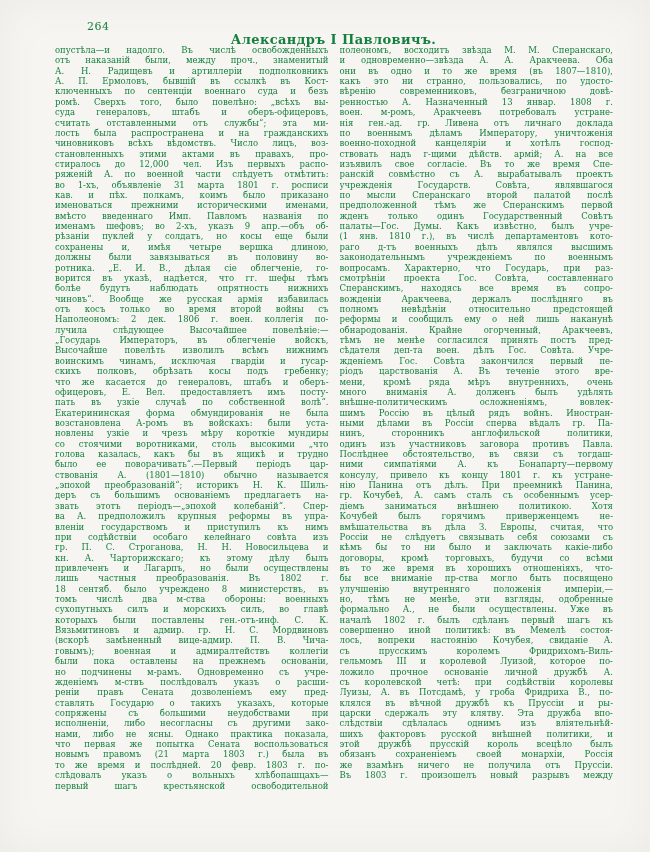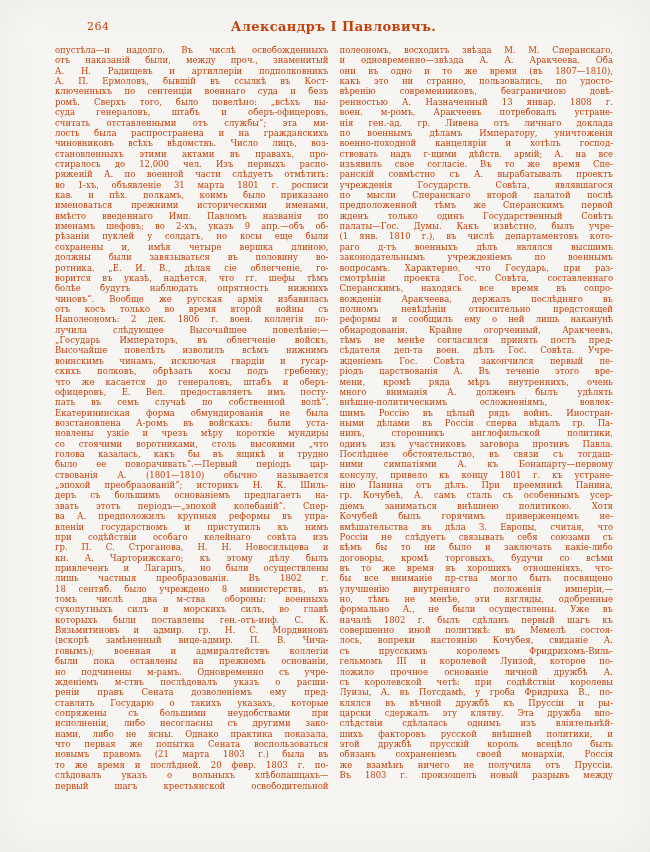--- a/index.html
+++ b/index.html
@@ -8,21 +8,21 @@
     background: #e8e7e3;
   }
   .page {
     position: relative;
     width: 650px;
     height: 852px;
     margin: 0 auto;
     background: #f6f5f1;
     box-shadow: inset 0 0 40px rgba(120,115,100,0.08);
     font-family: "DejaVu Serif", "Liberation Serif", serif;
-    color: #c2410c;
+    color: #15803d;
     overflow: hidden;
   }
   .page-header {
     position: absolute;
     top: 19px;
     left: 55px;
     right: 38px;
     height: 16px;
   }
   .page-num {
@@ -31,20 +31,21 @@
     top: 1px;
     font-size: 11px;
     letter-spacing: 0.5px;
   }
   .page-title {
     width: 100%;
     text-align: center;
     font-weight: bold;
     font-size: 13px;
     letter-spacing: 0.4px;
+    margin-top: 13px;
   }
   .columns {
     position: absolute;
     top: 45px;
     left: 55px;
     right: 37px;
     display: flex;
     gap: 11px;
   }
   .column {
@@ -99,21 +100,21 @@
         <div class="line">чиновъ“. Вообще же русская армія избавилась</div>
         <div class="line">отъ косъ только во время второй войны съ</div>
         <div class="line">Наполеономъ: 2 дек. 1806 г. воен. коллегія по-</div>
         <div class="line">лучила слѣдующее Высочайшее повелѣніе:—</div>
         <div class="line">„Государь Императоръ, въ облегченіе войскъ,</div>
         <div class="line">Высочайше повелѣть изволилъ всѣмъ нижнимъ</div>
         <div class="line">воинскимъ чинамъ, исключая гвардіи и гусар-</div>
         <div class="line">скихъ полковъ, обрѣзать косы подъ гребенку;</div>
         <div class="line">что же касается до генераловъ, штабъ и оберъ-</div>
         <div class="line">офицеровъ, Е. Вел. предоставляетъ имъ посту-</div>
-        <div class="line">пать въ семъ случаѣ по собственной волѣ“.</div>
+        <div class="line">пать въ узкіе случаѣ по собственной волѣ“.</div>
         <div class="line">Екатерининская форма обмундированія не была</div>
         <div class="line">возстановлена А-ромъ въ войскахъ: были уста-</div>
         <div class="line">новлены узкіе и чрезъ мѣру короткіе мундиры</div>
         <div class="line">со стоячими воротниками, столь высокими „что</div>
         <div class="line">голова казалась, какъ бы въ ящикѣ и трудно</div>
         <div class="line">было ее поворачивать“.—Первый періодъ цар-</div>
         <div class="line">ствованія А. (1801—1810) обычно называется</div>
         <div class="line">„эпохой преобразованій“; историкъ Н. К. Шиль-</div>
         <div class="line">деръ съ большимъ основаніемъ предлагаетъ на-</div>
         <div class="line">звать этотъ періодъ—„эпохой колебаній“. Спер-</div>

